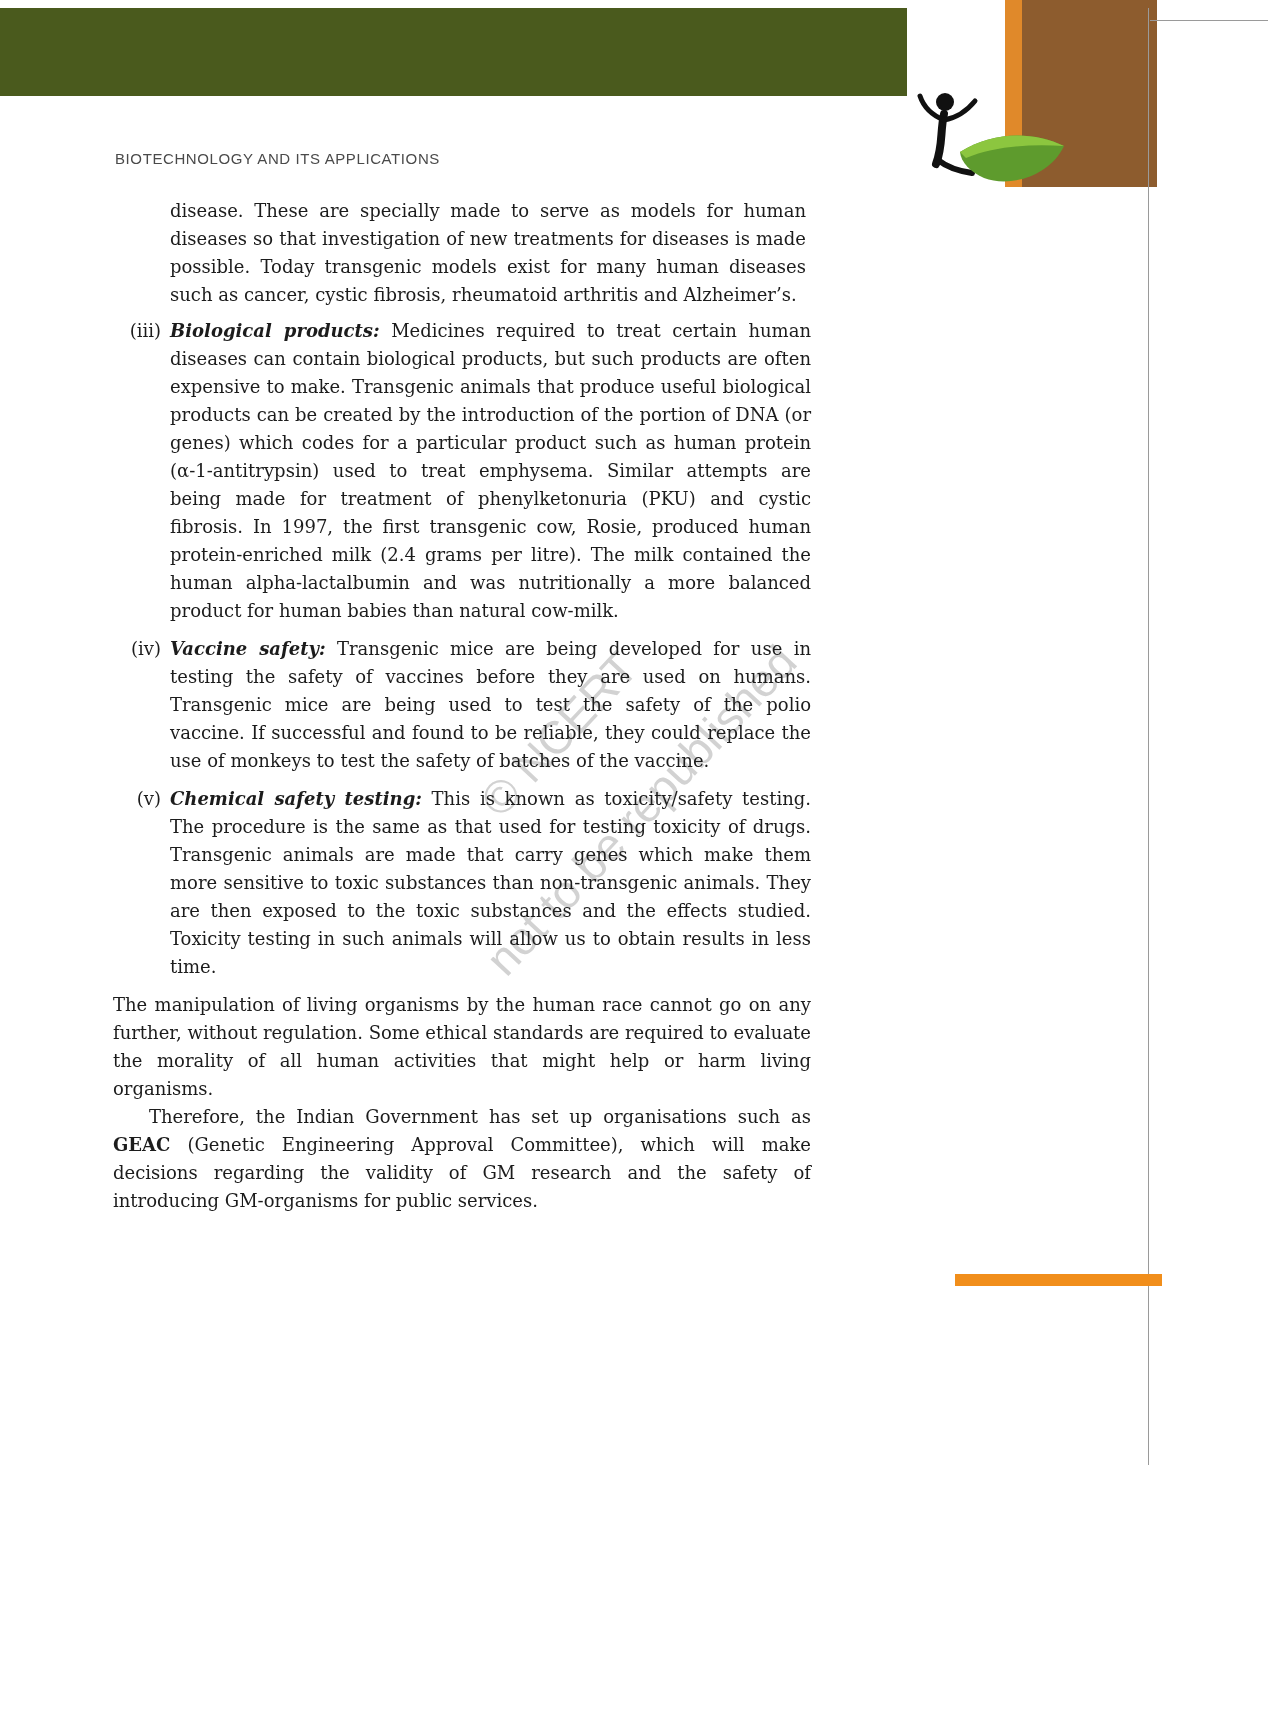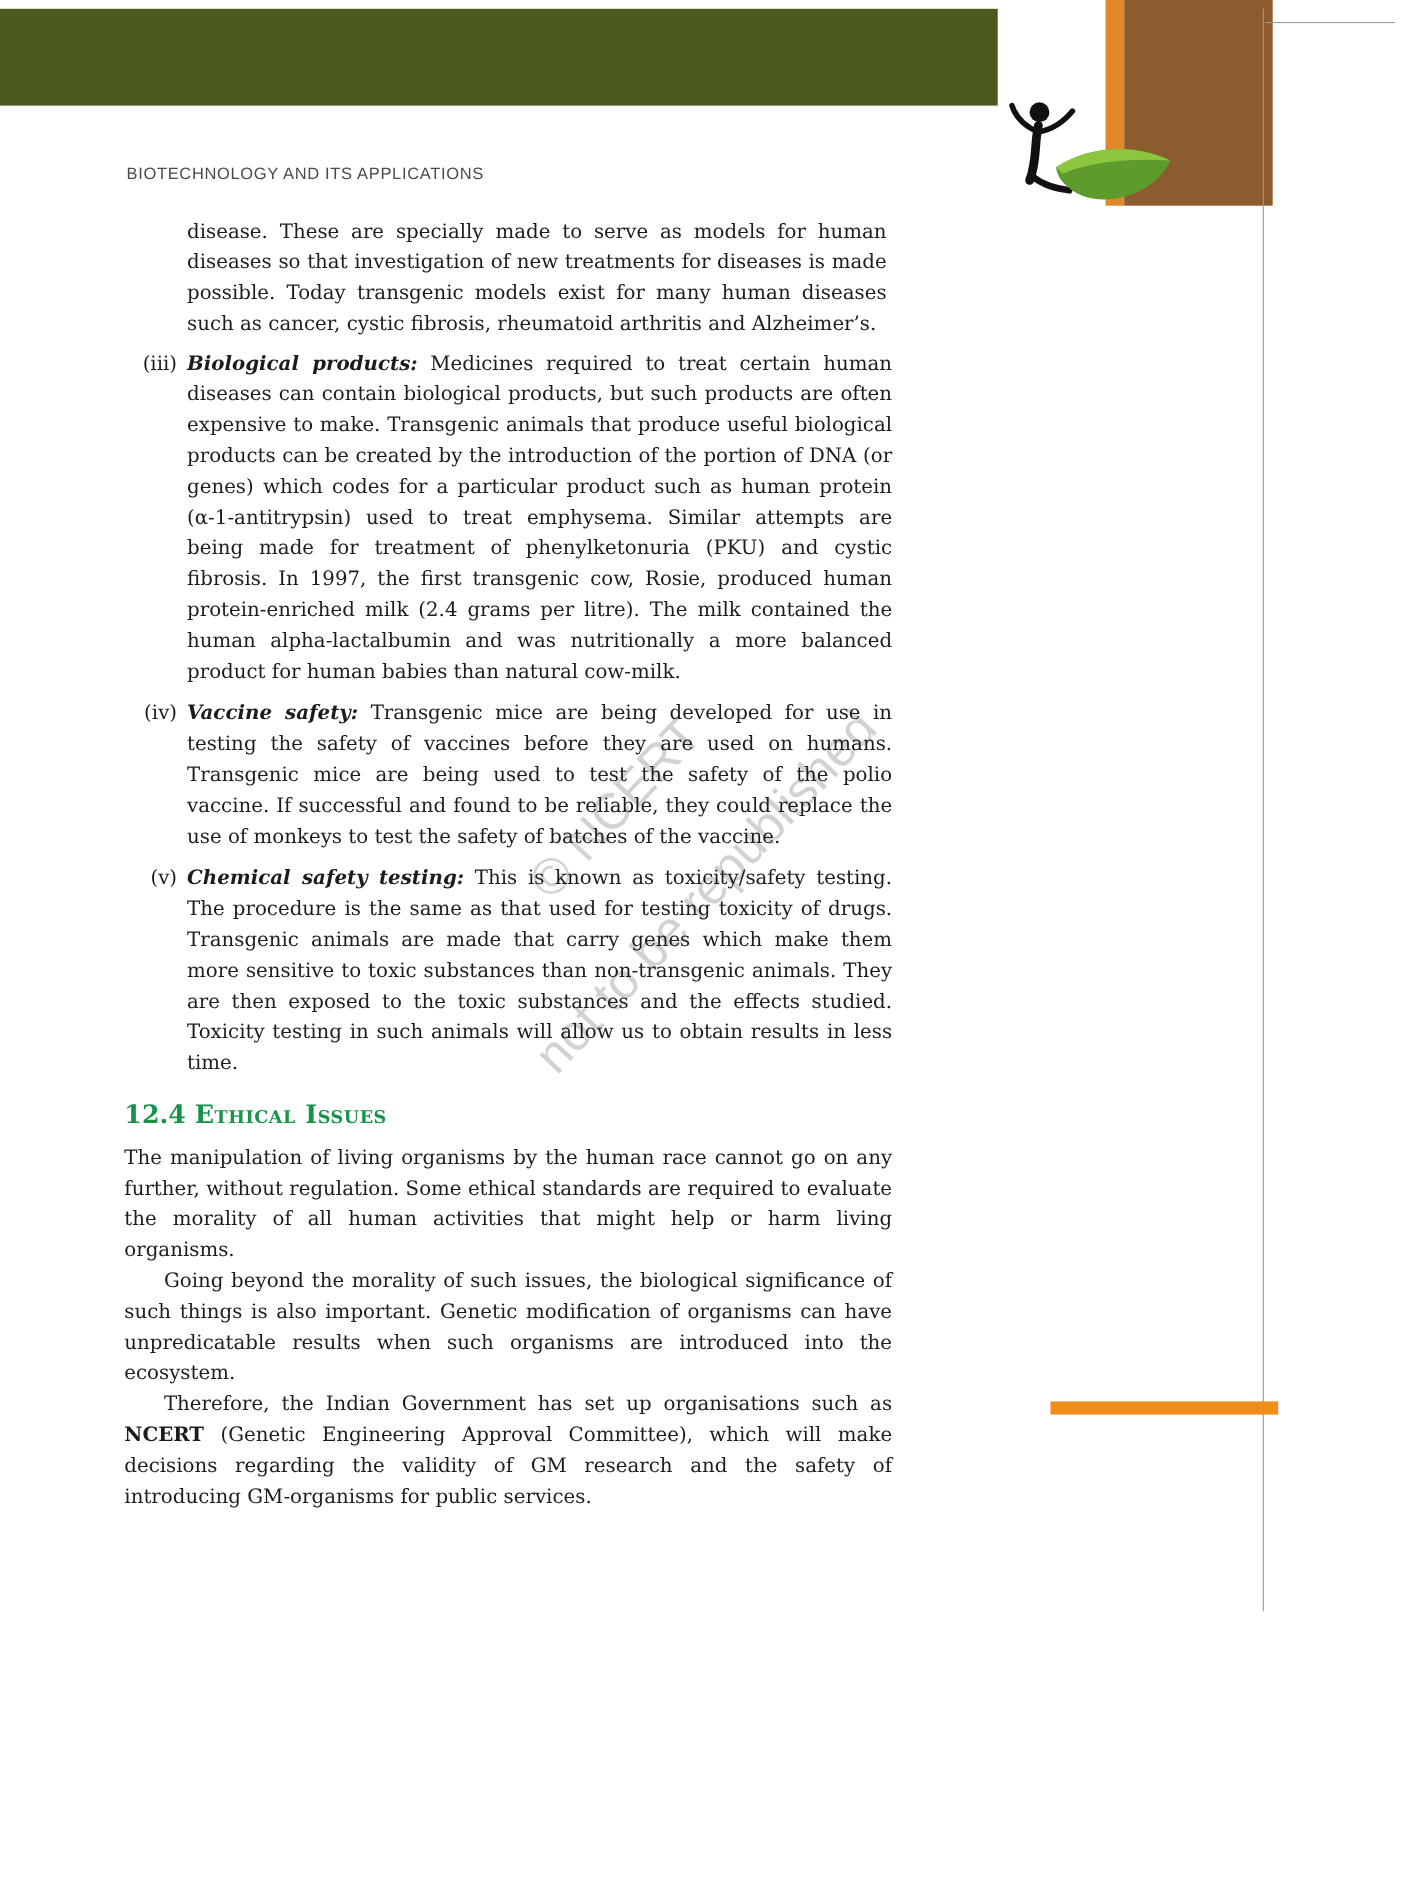--- a/index.html
+++ b/index.html
@@ -156,27 +156,25 @@
       <span class="item-title">Vaccine safety:</span>
       <span>Transgenic mice are being developed for use in testing the safety of vaccines before they are used on humans. Transgenic mice are being used to test the safety of the polio vaccine. If successful and found to be reliable, they could replace the use of monkeys to test the safety of batches of the vaccine.</span>
     </div>
 
     <div class="list-item">
       <span class="list-label">(v)</span>
       <span class="item-title">Chemical safety testing:</span>
       <span>This is known as toxicity/safety testing. The procedure is the same as that used for testing toxicity of drugs. Transgenic animals are made that carry genes which make them more sensitive to toxic substances than non-transgenic animals. They are then exposed to the toxic substances and the effects studied. Toxicity testing in such animals will allow us to obtain results in less time.</span>
     </div>
 
-    <h2 class="section-heading"><span>12.4</span> <span class="sc">Ethical Issues</span></h2>
 
     <p class="para">The manipulation of living organisms by the human race cannot go on any further, without regulation. Some ethical standards are required to evaluate the morality of all human activities that might help or harm living organisms.</p>
 
-    <p class="para indent">Going beyond the morality of such issues, the biological significance of such things is also important. Genetic modification of organisms can have unpredicatable results when such organisms are introduced into the ecosystem.</p>
 
-    <p class="para indent"><span>Therefore, the Indian Government has set up organisations such as </span><b>NCERT</b><span> (Genetic Engineering Approval Committee), which will make decisions regarding the validity of GM research and the safety of introducing GM-organisms for public services.</span></p>
+    <p class="para indent"><span>Therefore, the Indian Government has set up organisations such as </span><b>GEAC</b><span> (Genetic Engineering Approval Committee), which will make decisions regarding the validity of GM research and the safety of introducing GM-organisms for public services.</span></p>
 
 
   </div>
 
   <div class="pagebox-strip"></div>
 
   <div class="footer">2020-21</div>
 
 </div>
 

